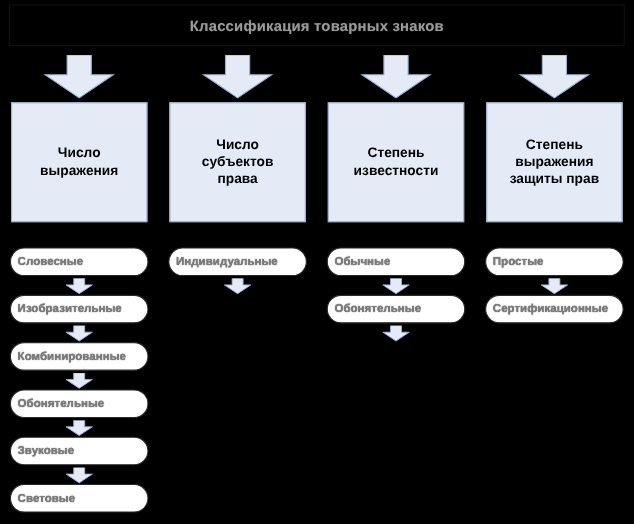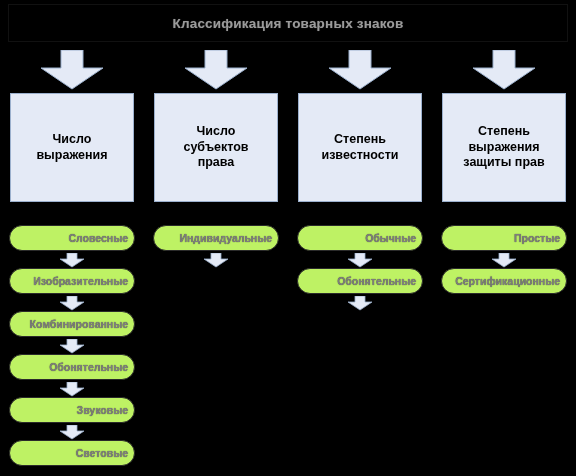--- a/index.html
+++ b/index.html
@@ -106,26 +106,26 @@
   .mini-arrow svg { display: block; }
 
   
   .pill {
     position: absolute;
     left: 50%;
     margin-left: -63px;
     width: 126px;
     height: 26px;
     border-radius: 13px;
-    background: #bef264;
+    background: #ffffff;
     border: 1px solid #2a2a2a;
     box-sizing: border-box;
     display: flex;
     align-items: center;
-    justify-content: flex-end;
+    justify-content: flex-start;
     padding: 0 6px;
   }
   .pill-label {
     font-size: 10.5px;
     font-weight: bold;
     color: #7d7d7d;
     text-align: center;
     white-space: nowrap;
     
     text-shadow: 0 0 1px #3a3a3a;

